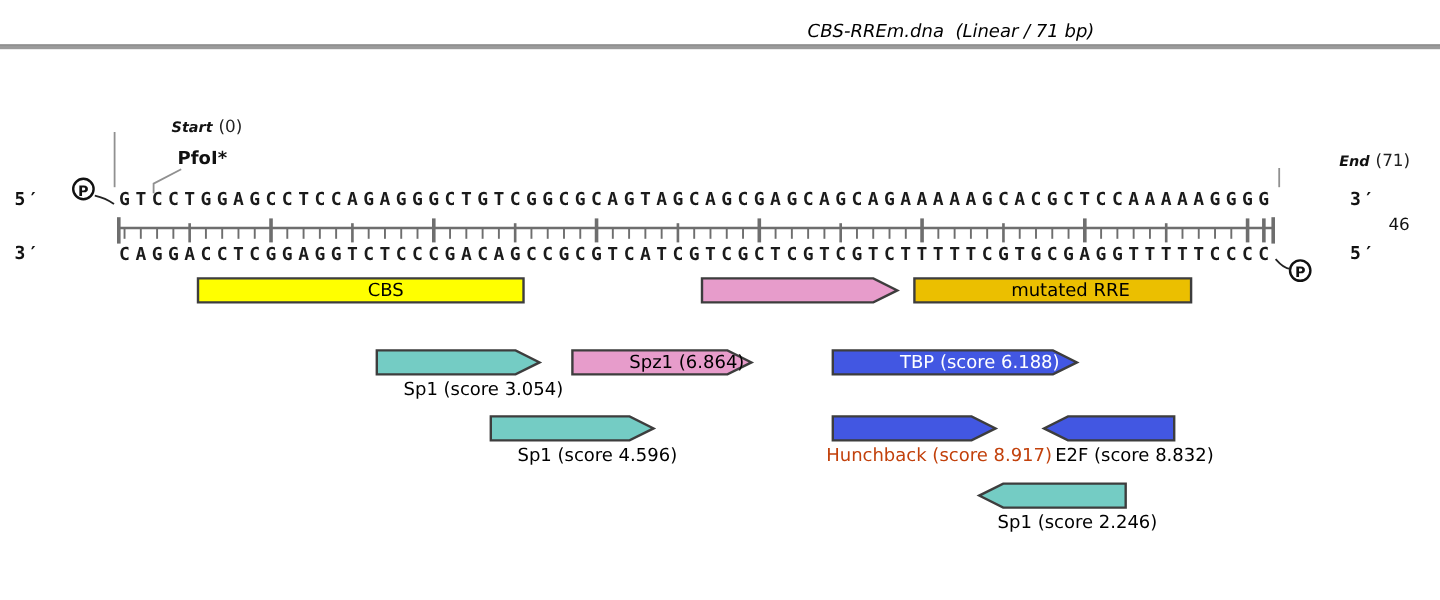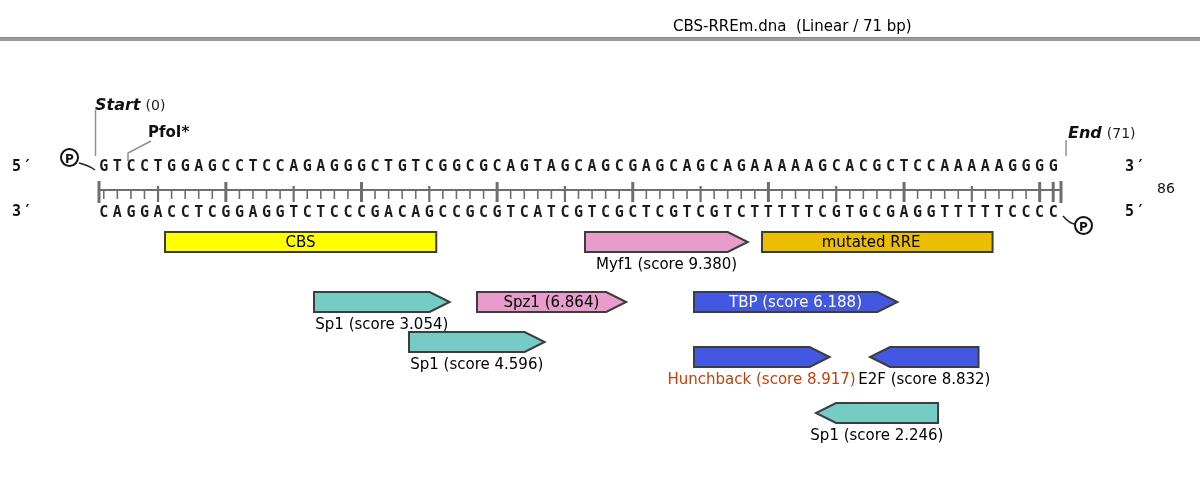--- a/index.html
+++ b/index.html
@@ -1,32 +1,32 @@
 <!DOCTYPE html>
 <html><head>
 <meta charset="utf-8">
 <style>
   html,body{margin:0;padding:0;background:#fff;}
   .canvas{position:relative;width:1200px;height:500px;background:#fff;overflow:hidden;
           font-family:"DejaVu Sans","Liberation Sans",sans-serif;color:#111;}
-  .title{position:absolute;left:673px;top:17px;font-size:15px;white-space:pre;color:#000;}
+  .title{position:absolute;left:673px;top:17px;font-size:15px;white-space:pre;color:#000;font-style:italic;}
   .title-rule{position:absolute;left:0;top:37px;width:1200px;height:3px;background:#9b9b9b;border-top:1px solid #8a8a8a;}
   .ann{position:absolute;white-space:nowrap;}
-  .bi{font-weight:bold;font-style:italic;font-size:16px;}
+  .bi{font-weight:bold;font-style:italic;font-size:12px;margin-left:48px;}
   .pos{font-size:14px;margin-left:5px;color:#222;}
   .enzyme{font-weight:bold;font-size:15px;}
   .strand{position:absolute;left:97px;height:18px;white-space:nowrap;}
   .base{display:inline-block;width:13.5634px;text-align:center;
         font-family:"DejaVu Sans Mono","Liberation Mono",monospace;font-size:15px;font-weight:600;color:#1b1b1b;line-height:18px;}
   .endlab{position:absolute;font-family:"DejaVu Sans Mono","Liberation Mono",monospace;font-size:15px;font-weight:600;letter-spacing:2px;color:#111;}
   .lenlab{position:absolute;font-size:14px;color:#111;}
   .pcircle{position:absolute;width:19px;height:19px;border:2px solid #111;border-radius:50%;
            text-align:center;line-height:19px;font-size:12px;font-weight:bold;color:#111;background:#fff;box-sizing:border-box;}
   .backdrop{position:absolute;left:0;top:0;}
-  .feature{position:absolute;height:20px;}
+  .feature{position:absolute;height:20px;padding-left:42px;}
   .feature svg{position:absolute;left:-2px;top:-2px;overflow:visible;}
   .flabel{position:absolute;white-space:nowrap;font-size:15px;color:#000;}
   .flabel.inside{left:0;top:0;width:100%;text-align:center;line-height:20px;}
   .flabel.below{left:50%;top:23px;transform:translateX(-50%);}
 </style>
 </head>
 <body>
 
 <div class="canvas">
 
@@ -38,21 +38,21 @@
   </div>
   <div class="ann enzyme" style="left:148px;top:123px;">PfoI*</div>
   <div class="ann" style="left:1068px;top:123px;">
     <span class="bi">End</span><span class="pos">(71)</span>
   </div>
 
   <div class="endlab" style="left:12px;top:157px;">5′</div>
   <div class="endlab" style="left:1125px;top:157px;">3′</div>
   <div class="endlab" style="left:12px;top:202px;">3′</div>
   <div class="endlab" style="left:1125px;top:202px;">5′</div>
-  <div class="lenlab" style="left:1157px;top:180px;">86</div>
+  <div class="lenlab" style="left:1157px;top:180px;">46</div>
 
   <div class="pcircle" style="left:60px;top:148px;">P</div>
   <div class="pcircle" style="left:1074px;top:216px;">P</div>
 
   <div id="top-strand" class="strand" style="top:156px;"><span class="base">G</span><span class="base">T</span><span class="base">C</span><span class="base">C</span><span class="base">T</span><span class="base">G</span><span class="base">G</span><span class="base">A</span><span class="base">G</span><span class="base">C</span><span class="base">C</span><span class="base">T</span><span class="base">C</span><span class="base">C</span><span class="base">A</span><span class="base">G</span><span class="base">A</span><span class="base">G</span><span class="base">G</span><span class="base">G</span><span class="base">C</span><span class="base">T</span><span class="base">G</span><span class="base">T</span><span class="base">C</span><span class="base">G</span><span class="base">G</span><span class="base">C</span><span class="base">G</span><span class="base">C</span><span class="base">A</span><span class="base">G</span><span class="base">T</span><span class="base">A</span><span class="base">G</span><span class="base">C</span><span class="base">A</span><span class="base">G</span><span class="base">C</span><span class="base">G</span><span class="base">A</span><span class="base">G</span><span class="base">C</span><span class="base">A</span><span class="base">G</span><span class="base">C</span><span class="base">A</span><span class="base">G</span><span class="base">A</span><span class="base">A</span><span class="base">A</span><span class="base">A</span><span class="base">A</span><span class="base">G</span><span class="base">C</span><span class="base">A</span><span class="base">C</span><span class="base">G</span><span class="base">C</span><span class="base">T</span><span class="base">C</span><span class="base">C</span><span class="base">A</span><span class="base">A</span><span class="base">A</span><span class="base">A</span><span class="base">A</span><span class="base">G</span><span class="base">G</span><span class="base">G</span><span class="base">G</span></div>
   <div id="bottom-strand" class="strand" style="top:202px;"><span class="base">C</span><span class="base">A</span><span class="base">G</span><span class="base">G</span><span class="base">A</span><span class="base">C</span><span class="base">C</span><span class="base">T</span><span class="base">C</span><span class="base">G</span><span class="base">G</span><span class="base">A</span><span class="base">G</span><span class="base">G</span><span class="base">T</span><span class="base">C</span><span class="base">T</span><span class="base">C</span><span class="base">C</span><span class="base">C</span><span class="base">G</span><span class="base">A</span><span class="base">C</span><span class="base">A</span><span class="base">G</span><span class="base">C</span><span class="base">C</span><span class="base">G</span><span class="base">C</span><span class="base">G</span><span class="base">T</span><span class="base">C</span><span class="base">A</span><span class="base">T</span><span class="base">C</span><span class="base">G</span><span class="base">T</span><span class="base">C</span><span class="base">G</span><span class="base">C</span><span class="base">T</span><span class="base">C</span><span class="base">G</span><span class="base">T</span><span class="base">C</span><span class="base">G</span><span class="base">T</span><span class="base">C</span><span class="base">T</span><span class="base">T</span><span class="base">T</span><span class="base">T</span><span class="base">T</span><span class="base">C</span><span class="base">G</span><span class="base">T</span><span class="base">G</span><span class="base">C</span><span class="base">G</span><span class="base">A</span><span class="base">G</span><span class="base">G</span><span class="base">T</span><span class="base">T</span><span class="base">T</span><span class="base">T</span><span class="base">T</span><span class="base">C</span><span class="base">C</span><span class="base">C</span><span class="base">C</span></div>
 
   <svg class="backdrop" width="1200" height="500">
     <line x1="95.5" y1="110" x2="95.5" y2="156" stroke="#909090" stroke-width="1.5"></line>
     <polyline points="151,141 128,153 128,161" fill="none" stroke="#909090" stroke-width="1.5"></polyline>
@@ -141,21 +141,20 @@
       <div class="feature" style="left: 164.817px; top: 232px; width: 271.268px;">
         <svg width="275.268" height="24">
           <polygon points="2,2 273.268,2 273.268,22 2,22" fill="#FFFF00" stroke="#3d3d3d" stroke-width="2"></polygon>
         </svg>
         <div class="flabel inside" style="color: rgb(0, 0, 0);">CBS</div>
       </div>
       <div class="feature" style="left: 585.282px; top: 232px; width: 162.761px;">
         <svg width="166.7608" height="24">
           <polygon points="2,2 144.7608,2 164.7608,12 144.7608,22 2,22" fill="#E79CCB" stroke="#3d3d3d" stroke-width="2"></polygon>
         </svg>
-        <div class="flabel below" style="color: rgb(0, 0, 0);">Myf1 (score 9.380)</div>
       </div>
       <div class="feature" style="left: 761.607px; top: 232px; width: 219px;">
         <svg width="234.5778" height="24">
           <polygon points="2,2 232.5778,2 232.5778,22 2,22" fill="#EBBF00" stroke="#3d3d3d" stroke-width="2"></polygon>
         </svg>
         <div class="flabel inside" style="color: rgb(0, 0, 0);">mutated RRE</div>
       </div>
       <div class="feature" style="left: 314.014px; top: 292px; width: 135.634px;">
         <svg width="139.634" height="24">
           <polygon points="2,2 117.63399999999999,2 137.634,12 117.63399999999999,22 2,22" fill="#74CCC4" stroke="#3d3d3d" stroke-width="2"></polygon>
@@ -167,21 +166,21 @@
           <polygon points="2,2 131.1974,2 151.1974,12 131.1974,22 2,22" fill="#E79CCB" stroke="#3d3d3d" stroke-width="2"></polygon>
         </svg>
         <div class="flabel inside" style="color: rgb(0, 0, 0);">Spz1 (6.864)</div>
       </div>
       <div class="feature" style="left: 693.79px; top: 292px; width: 203.451px;">
         <svg width="207.451" height="24">
           <polygon points="2,2 185.451,2 205.451,12 185.451,22 2,22" fill="#4257E2" stroke="#3d3d3d" stroke-width="2"></polygon>
         </svg>
         <div class="flabel inside" style="color: rgb(255, 255, 255);">TBP (score 6.188)</div>
       </div>
-      <div class="feature" style="left: 408.958px; top: 332px; width: 135.634px; text-decoration: underline;">
+      <div class="feature" style="left: 408.958px; top: 347px; width: 135.634px; text-decoration: underline;">
         <svg width="139.634" height="24">
           <polygon points="2,2 117.63399999999999,2 137.634,12 117.63399999999999,22 2,22" fill="#74CCC4" stroke="#3d3d3d" stroke-width="2"></polygon>
         </svg>
         <div class="flabel below" style="color: rgb(0, 0, 0);">Sp1 (score 4.596)</div>
       </div>
       <div class="feature" style="left: 693.79px; top: 347px; width: 135.634px;">
         <svg width="139.634" height="24">
           <polygon points="2,2 117.63399999999999,2 137.634,12 117.63399999999999,22 2,22" fill="#4257E2" stroke="#3d3d3d" stroke-width="2"></polygon>
         </svg>
         <div class="flabel below" style="color: #c2410c;">Hunchback (score 8.917)</div>

